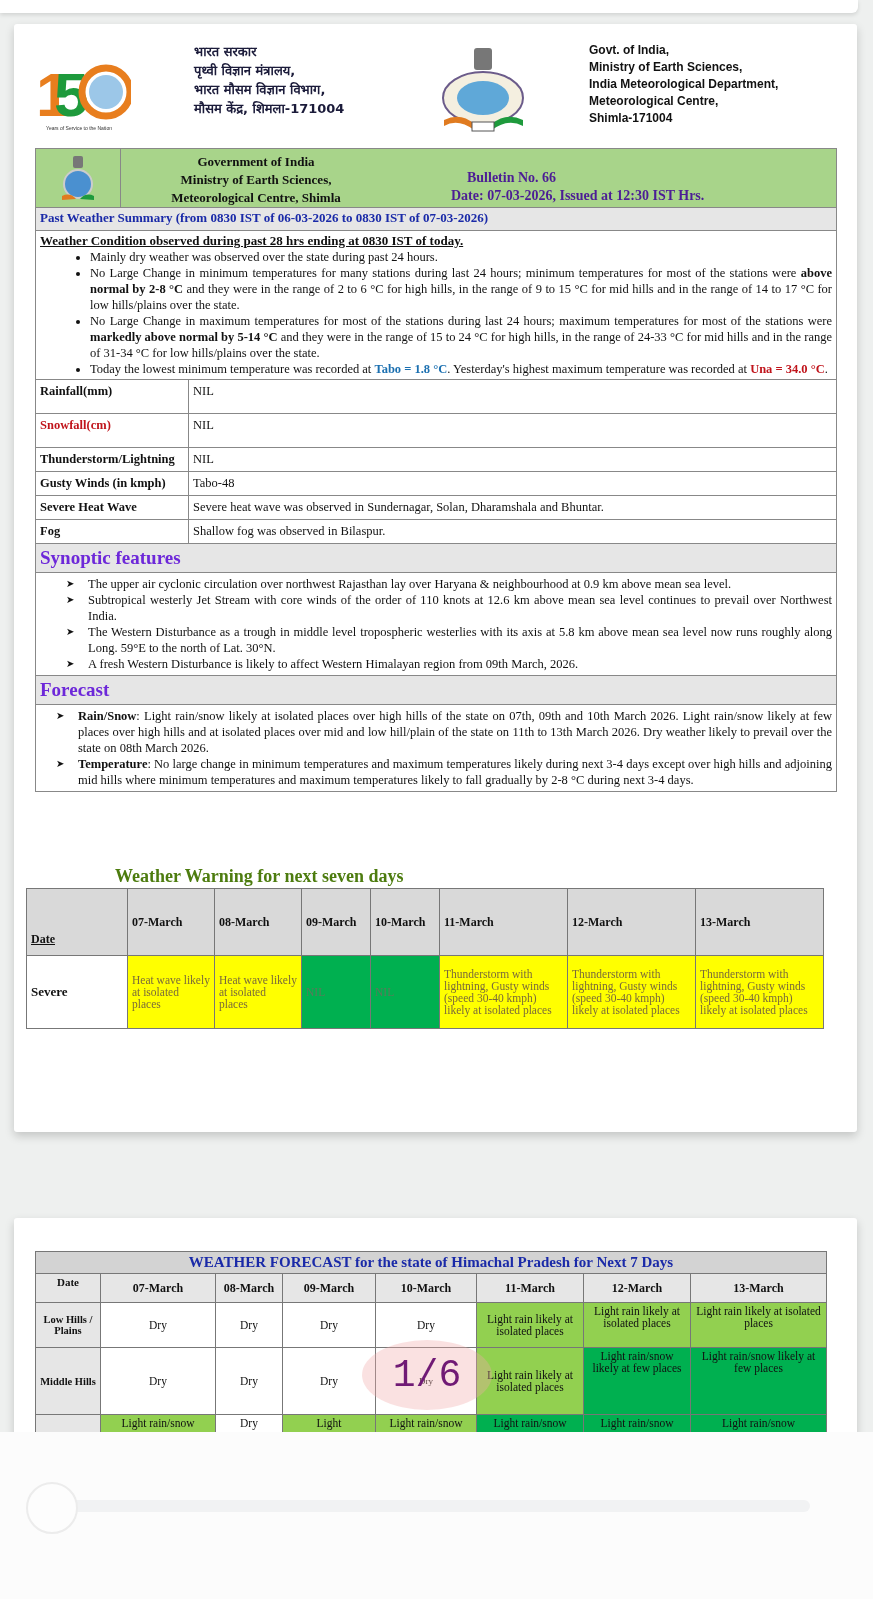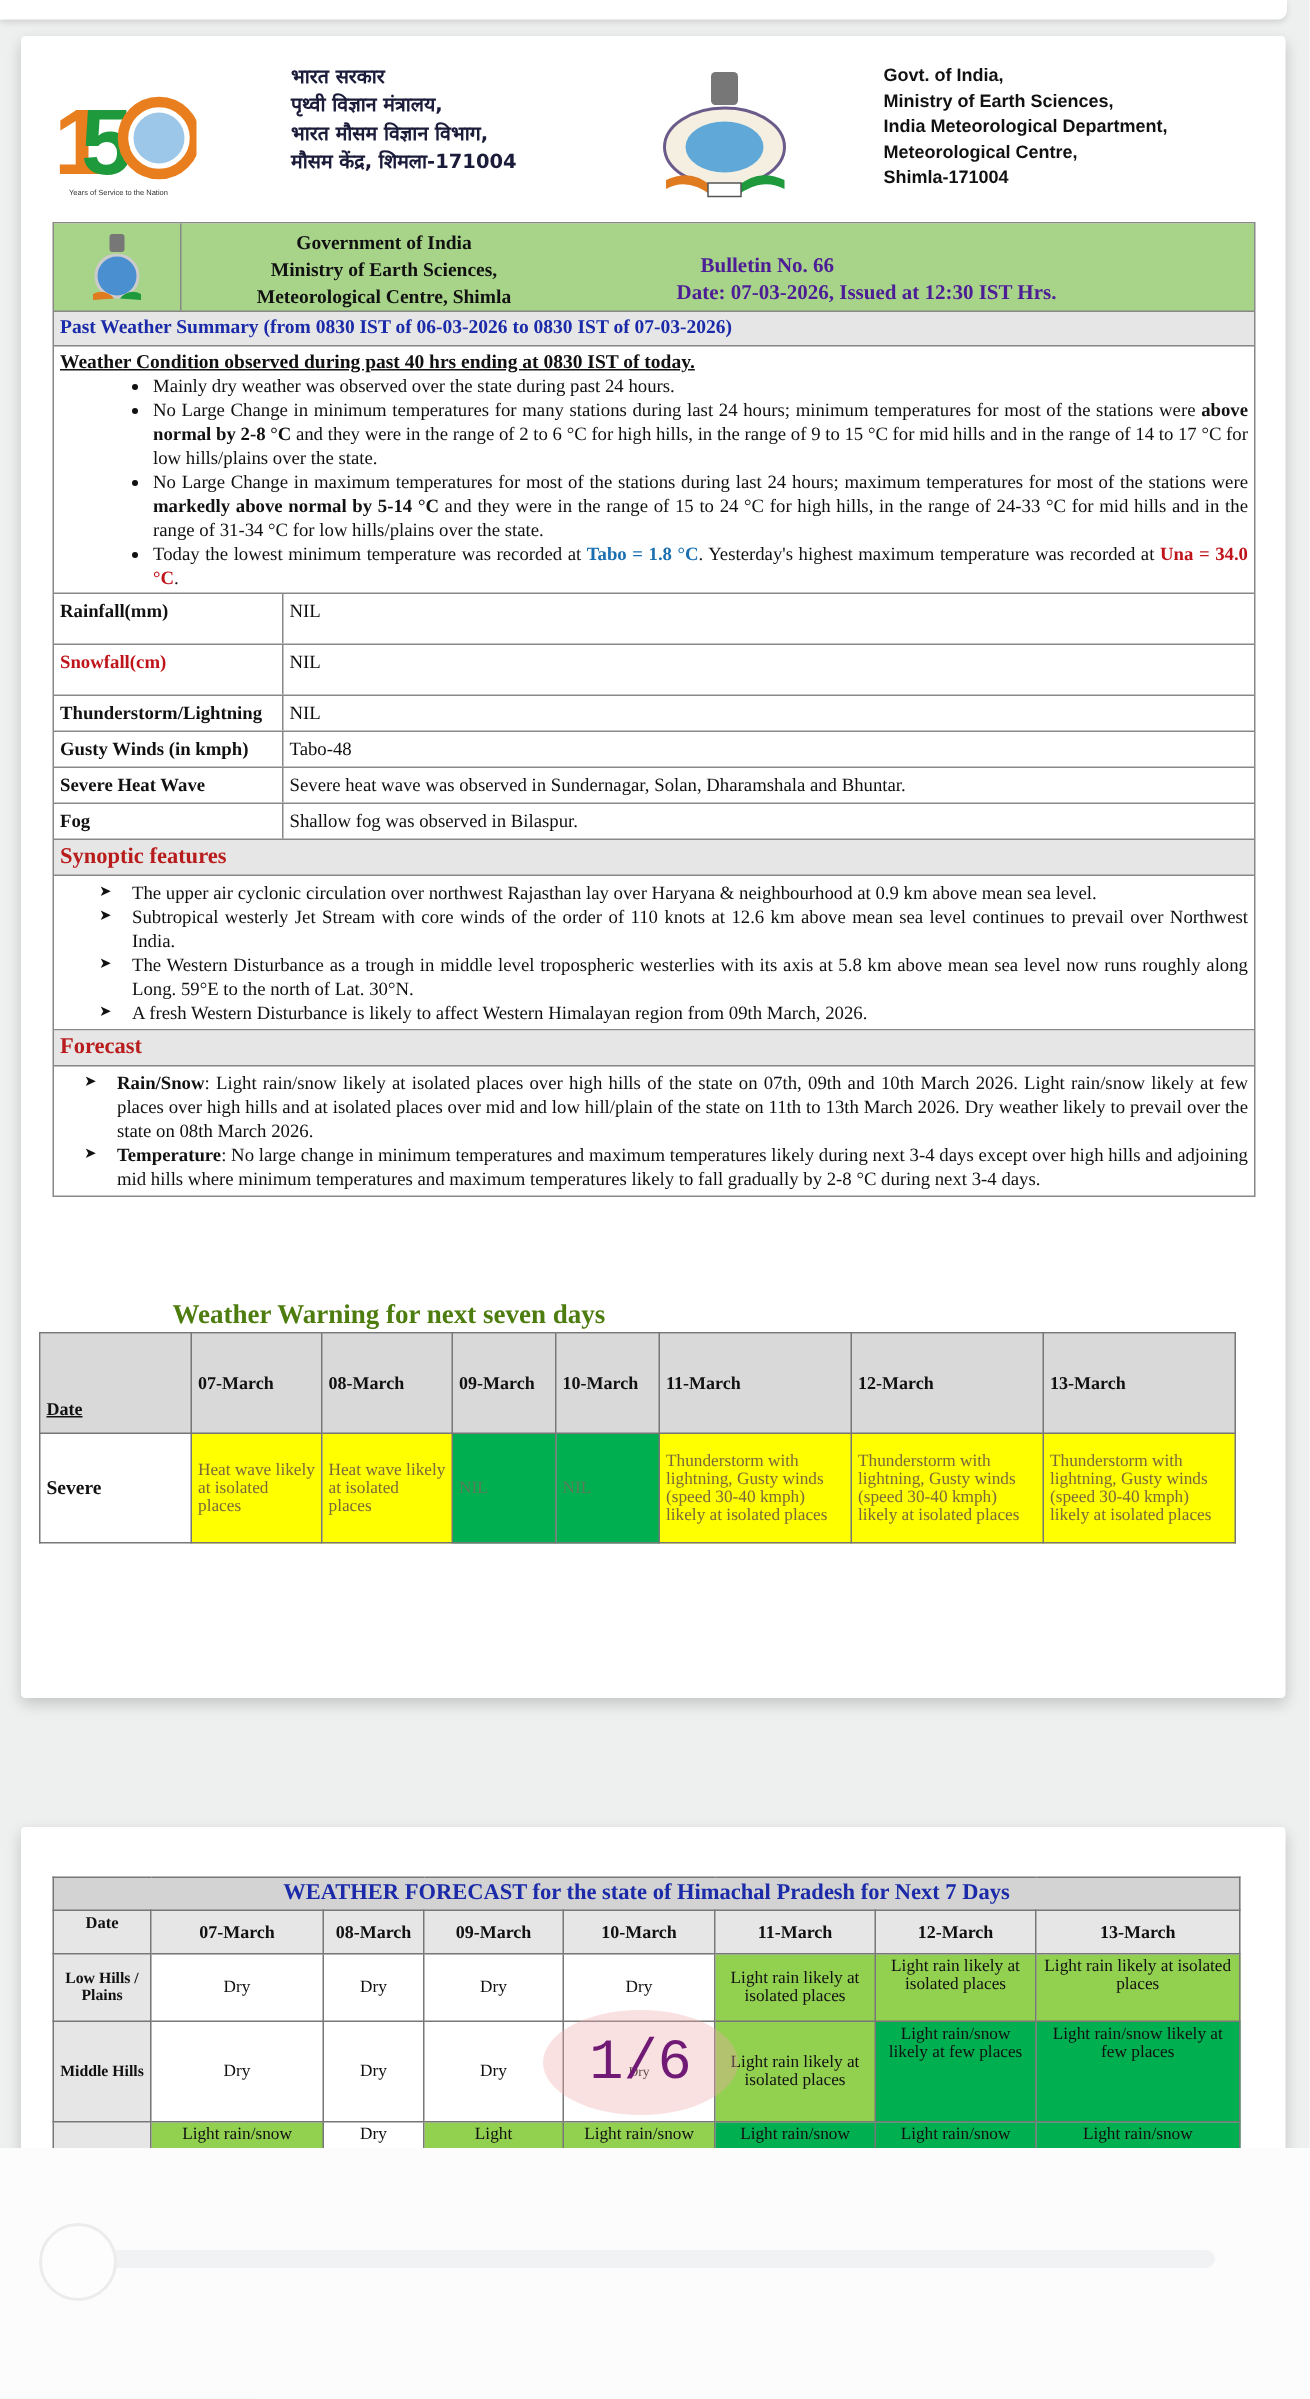--- a/index.html
+++ b/index.html
@@ -34,30 +34,30 @@
   .frame { position: absolute; left: 21px; top: 124px; width: 800px; border: 1px solid #888; }
   .green-band { display: flex; height: 58px; background: #a8d48a; border-bottom: 1px solid #888; }
   .gb-logo { width: 84px; border-right: 1px solid #888; display: flex; align-items: center; justify-content: center; }
   .gb-center { width: 270px; text-align: center; font-weight: bold; font-size: 13px; line-height: 18px; padding-top: 4px; }
   .gb-right { flex: 1; color: #4c1d95; font-weight: bold; font-size: 14px; line-height: 18px; padding-top: 20px; padding-left: 60px; }
   .gb-right .date { padding-left: 0; }
   .pws { background: #e6e6e6; color: #1a2aa8; font-weight: bold; font-size: 13px; padding: 2px 4px; border-bottom: 1px solid #888; height: 18px; }
   .wc { padding: 2px 4px 2px 4px; font-size: 12.5px; line-height: 16px; border-bottom: 1px solid #888; }
   .wc-title { font-weight: bold; text-decoration: underline; font-size: 13px; }
   .wc ul { margin: 0; padding-left: 50px; list-style: disc; }
-  .wc li { text-align: justify; margin-left: 12px; }
+  .wc li { text-align: justify; }
   .blue { color: #1a6fb0; font-weight: bold; }
   .red { color: #c0141b; font-weight: bold; }
 
   .kv { display: flex; border-bottom: 1px solid #888; font-size: 12.5px; justify-content: space-between; }
   .kv .k { width: 144px; border-right: 1px solid #888; font-weight: bold; padding: 4px 4px; }
   .kv .v { flex: 1; padding: 4px 4px; }
   .kv.red-key .k { color: #c0141b; }
 
-  .sec-title { background: #e6e6e6; color: #b91c1c; font-weight: bold; font-size: 15px; padding: 3px 4px; border-bottom: 1px solid #888; }
+  .sec-title { background: #e6e6e6; color: #6d28d9; font-weight: bold; font-size: 19px; padding: 3px 4px; border-bottom: 1px solid #888; }
   .arrows { margin: 0; padding: 3px 4px 3px 52px; list-style: none; font-size: 12.5px; line-height: 16px; border-bottom: 1px solid #888; }
   .arrows li { position: relative; text-align: justify; }
   .arrows li::before { content: "\27A4"; position: absolute; left: -22px; font-size: 10px; }
   .arrows.fc { padding-left: 42px; border-bottom: none; }
 
   .warn-title { position: absolute; left: 101px; top: 842px; color: #4d7c0f; font-weight: bold; font-size: 18px; }
   table.warn { position: absolute; left: 12px; top: 864px; width: 798px; border-collapse: collapse; font-size: 11.5px; }
   table.warn th, table.warn td { border: 1px solid #777; padding: 2px 4px; vertical-align: middle; text-align: left; }
   table.warn th { background: #d9d9d9; height: 56px; font-weight: bold; font-size: 12px; }
   table.warn td { height: 68px; }
@@ -138,21 +138,21 @@
         <div>Ministry of Earth Sciences,</div>
         <div>Meteorological Centre, Shimla</div>
       </div>
       <div class="gb-right">
         <div style="padding-left:16px">Bulletin No. 66</div>
         <div class="date">Date: 07-03-2026, Issued at 12:30 IST Hrs.</div>
       </div>
     </div>
     <div class="pws">Past Weather Summary (from 0830 IST of 06-03-2026 to 0830 IST of 07-03-2026)</div>
     <div class="wc">
-      <div class="wc-title">Weather Condition observed during past 40 hrs ending at 0830 IST of today.</div>
+      <div class="wc-title">Weather Condition observed during past 28 hrs ending at 0830 IST of today.</div>
       <ul>
         <li><span>Mainly dry weather was observed over the state during past 24 hours.</span></li>
         <li><span>No Large Change in minimum temperatures for many stations during last 24 hours; minimum temperatures for most of the stations were </span><b>above normal by 2-8 °C</b><span> and they were in the range of 2 to 6 °C for high hills, in the range of 9 to 15 °C for mid hills and in the range of 14 to 17 °C for low hills/plains over the state.</span></li>
         <li><span>No Large Change in maximum temperatures for most of the stations during last 24 hours; maximum temperatures for most of the stations were </span><b>markedly above normal by 5-14 °C</b><span> and they were in the range of 15 to 24 °C for high hills, in the range of 24-33 °C for mid hills and in the range of 31-34 °C for low hills/plains over the state.</span></li>
         <li><span>Today the lowest minimum temperature was recorded at </span><span class="blue">Tabo = 1.8 °C</span><span>. Yesterday's highest maximum temperature was recorded at </span><span class="red">Una = 34.0 °C</span><span>.</span></li>
       </ul>
     </div>
 
     <div class="kv" style="height:33px">
         <div class="k">Rainfall(mm)</div>

